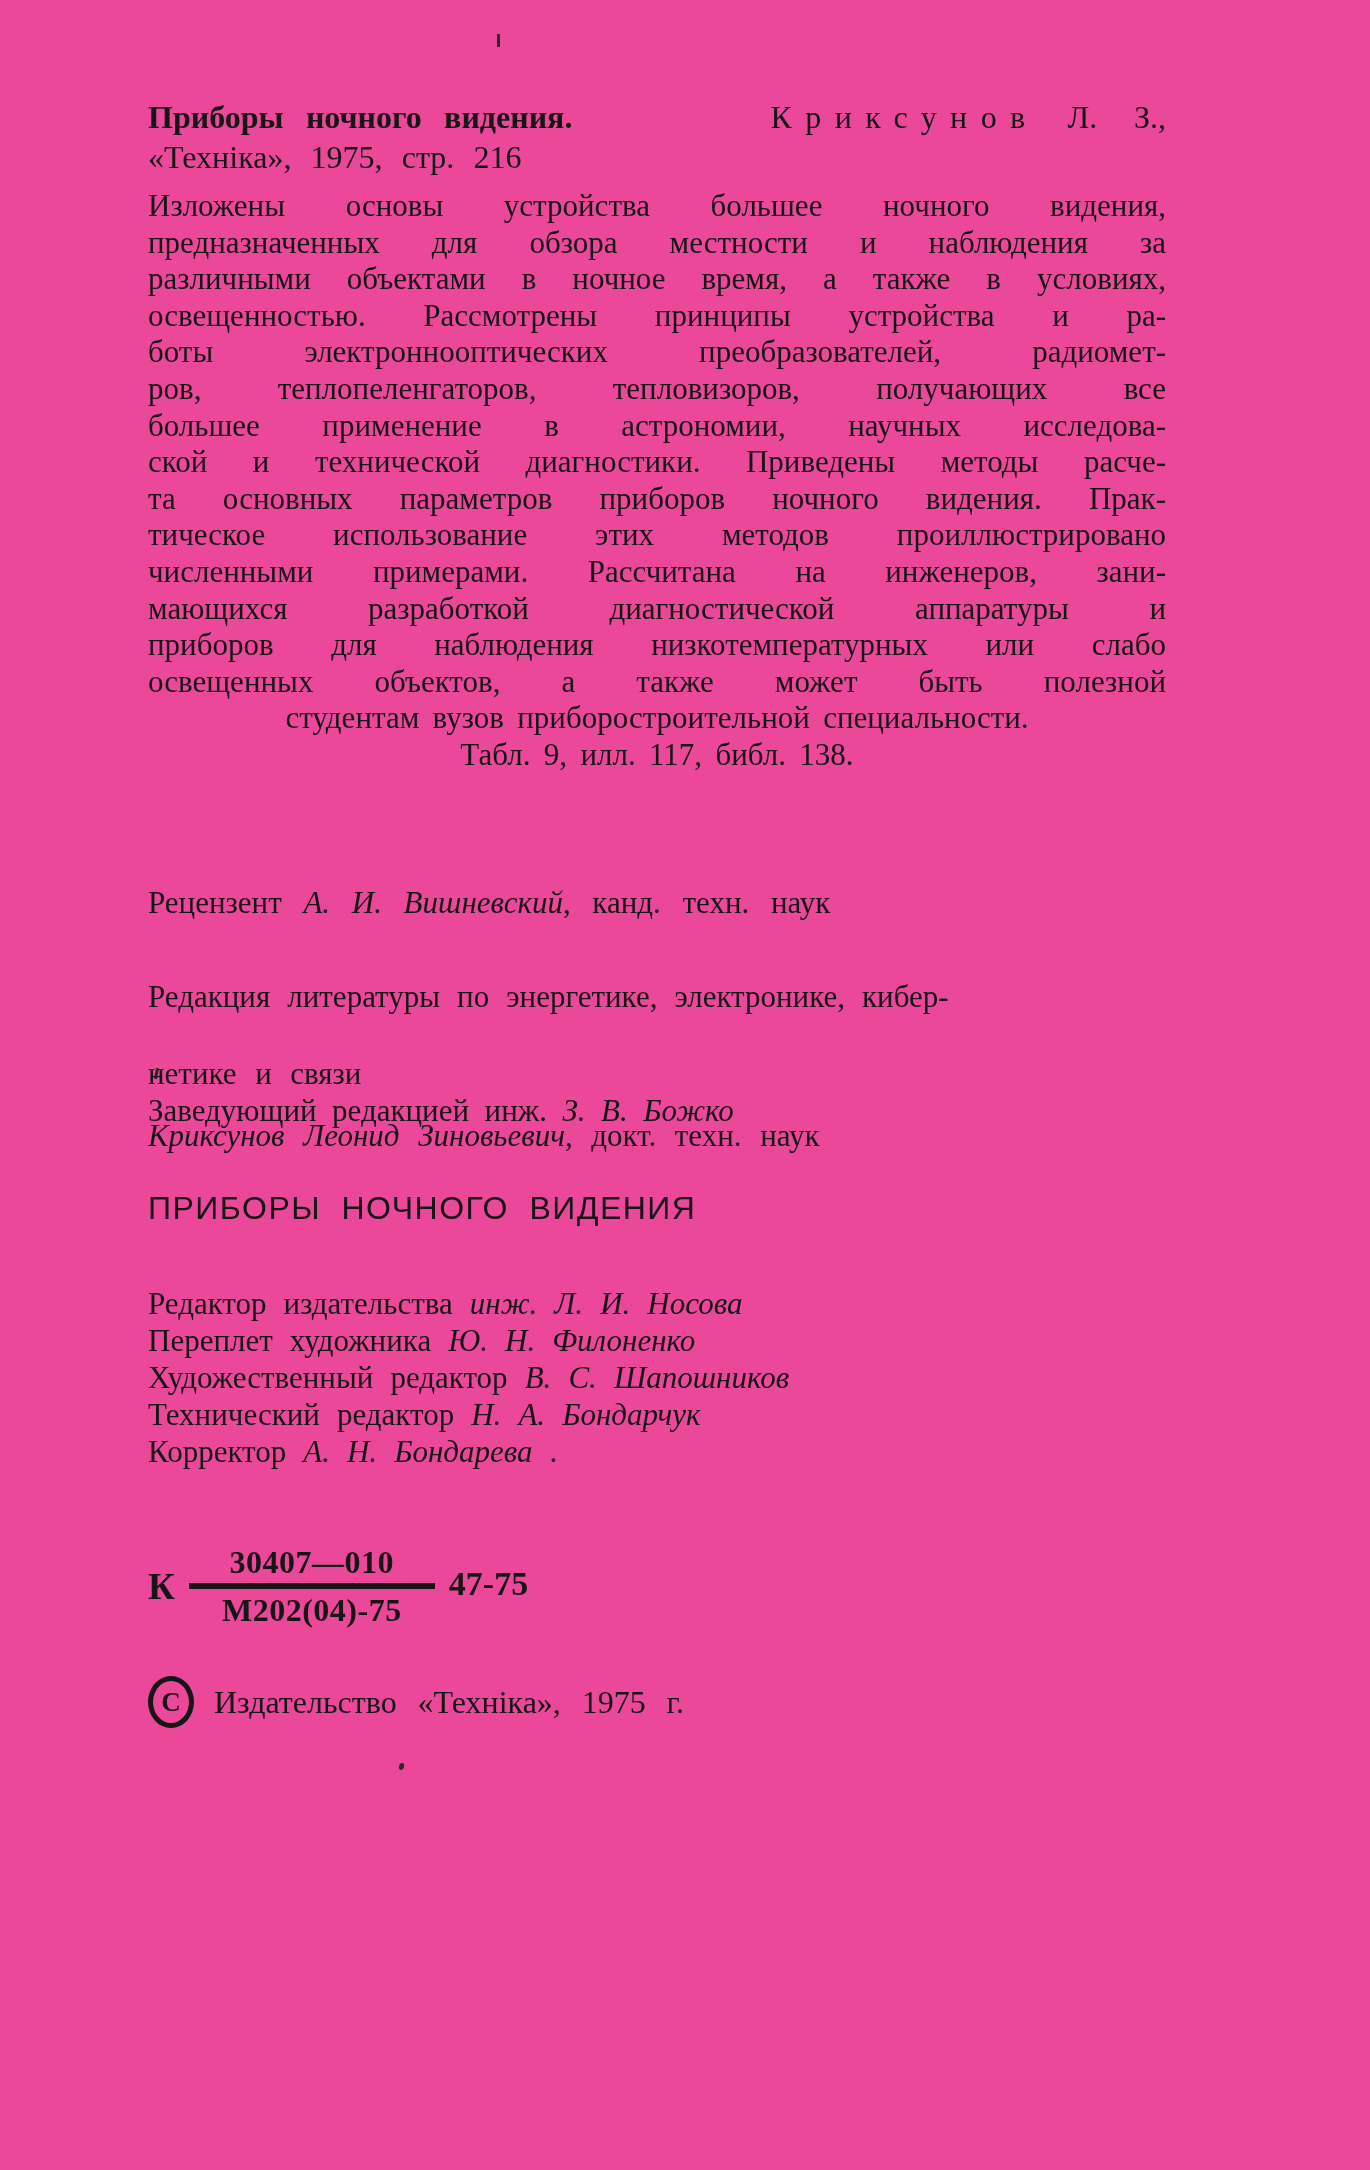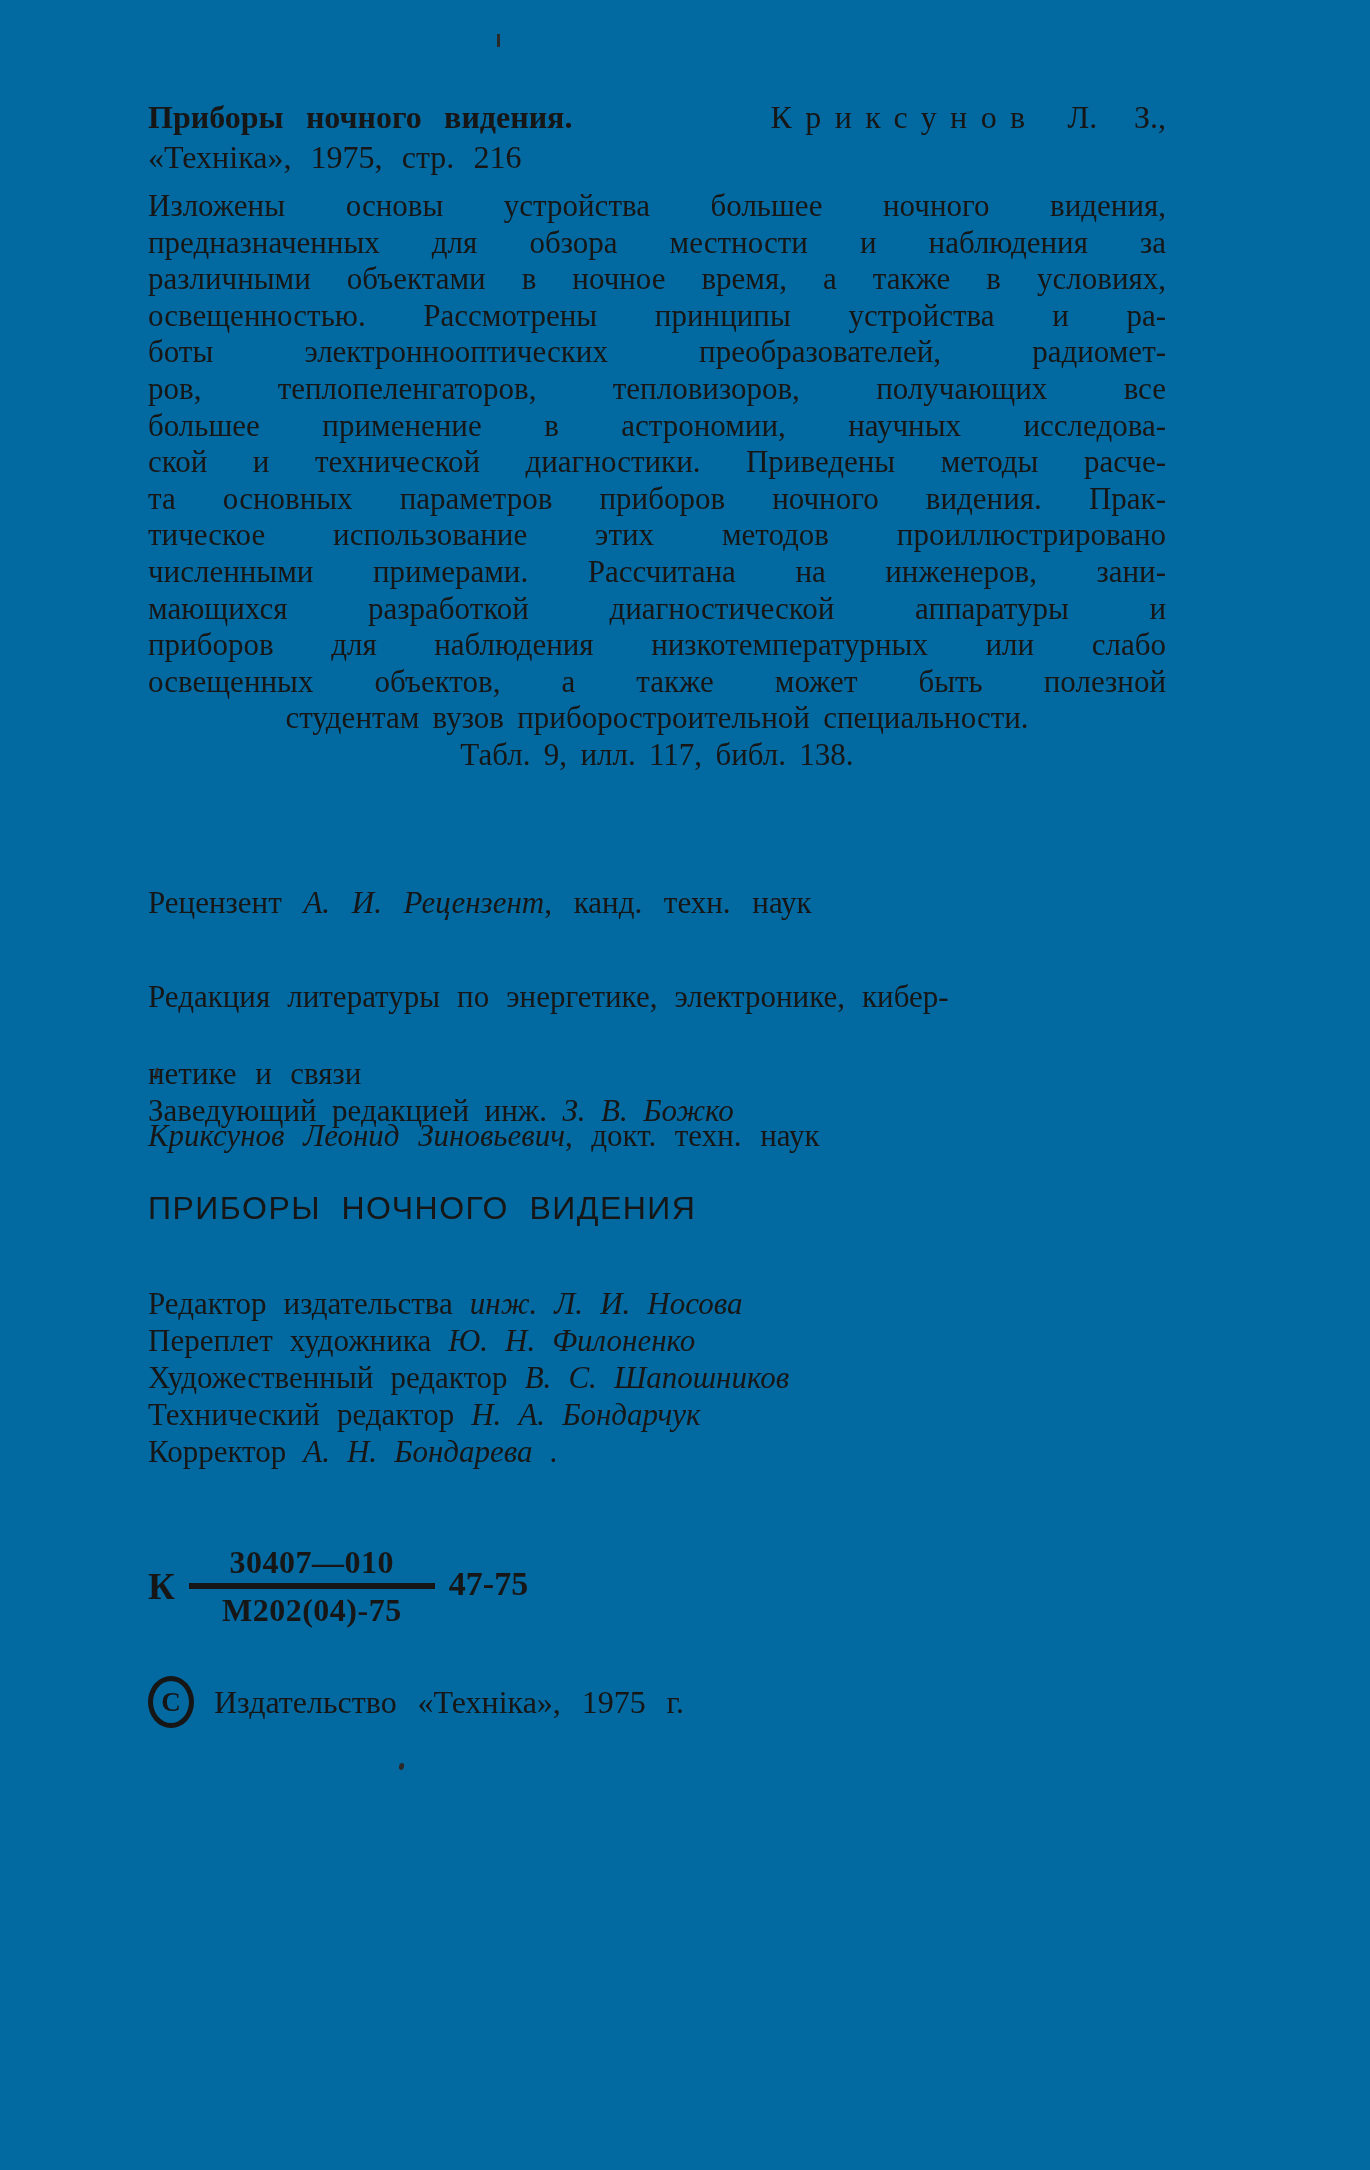--- a/index.html
+++ b/index.html
@@ -1,19 +1,19 @@
 <!DOCTYPE html>
 <html><head>
 <meta charset="utf-8">
 <style>
   html,body{margin:0;padding:0;background:#ffffff;}
   .page{
     position:relative;
     width:1370px;height:2170px;
-    background:#0369a1;
+    background:#ec4899;
     color:#161616;
     font-family:"Liberation Serif","DejaVu Serif",serif;
     overflow:hidden;
   }
   .content{position:absolute;left:148px;top:0;width:1018px;}
   .abs{position:absolute;left:0;width:1018px;}
 
   
   .hdr-line1{top:98px;display:flex;justify-content:space-between;align-items:baseline;font-size:32px;line-height:38px;}
   .hdr-title{font-weight:bold;word-spacing:0.45em;}
@@ -102,21 +102,21 @@
       <div class="jl">численными примерами. Рассчитана на инженеров, зани-</div>
       <div class="jl">мающихся разработкой диагностической аппаратуры и</div>
       <div class="jl">приборов для наблюдения низкотемпературных или слабо</div>
       <div class="jl">освещенных объектов, а также может быть полезной</div>
       <div class="pl">студентам вузов приборостроительной специальности.</div>
       <div class="pl">Табл. 9, илл. 117, библ. 138.</div>
     </div>
 
     <div class="abs reviewer">
       <span>Рецензент</span>
-      <span class="it">А. И. Рецензент</span><span>, канд. техн. наук</span>
+      <span class="it">А. И. Вишневский</span><span>, канд. техн. наук</span>
     </div>
 
     <div class="abs editorial">
       <div class="ed1">Редакция литературы по энергетике, электронике, кибер-</div>
       <div class="ed2">нетике и связи</div>
       <div class="ed3">
         <span>Заведующий редакцией инж.</span>
         <span class="it">З. В. Божко</span>
       </div>
     </div>

